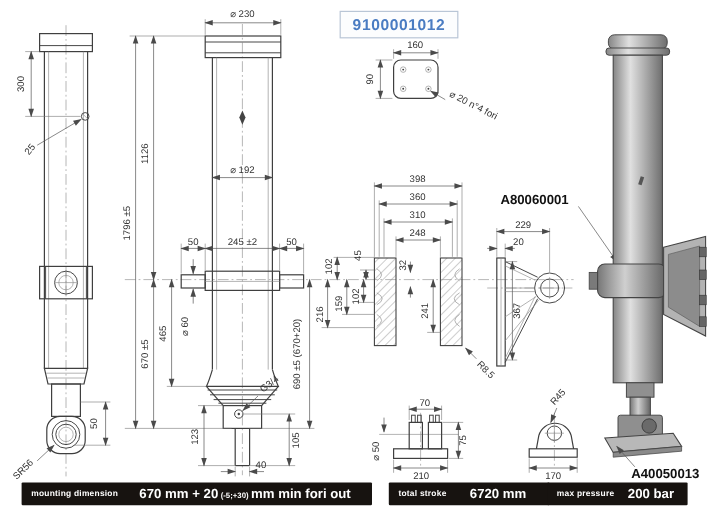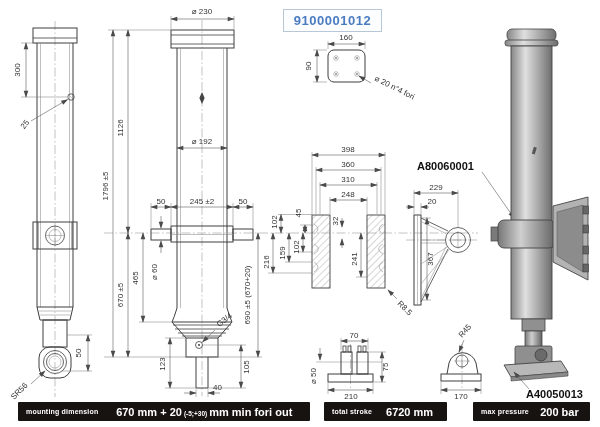--- a/index.html
+++ b/index.html
@@ -346,22 +346,22 @@
     <text class="tb" x="526" y="398">A40050013</text>
   </g>
 </svg>
 
 <div class="pn">9100001012</div>
 
 <div class="bar" style="left:18px;width:292px;">
   <span class="lbl">mounting dimension</span>
   <span class="val"><span>670 mm + 20</span><span class="v-tol">(-5;+30)</span><span>mm min fori out</span></span>
 </div>
-<div class="bar" style="left:324px;width:123px;">
+<div class="bar" style="left:324px;width:134px;">
   <span class="lbl">total stroke</span>
   <span class="val">6720 mm</span>
 </div>
-<div class="bar" style="left:473px;width:117px;">
+<div class="bar" style="left:456px;width:117px;">
   <span class="lbl">max pressure</span>
   <span class="val">200 bar</span>
 </div>
 
 </div>
 
 </body></html>

